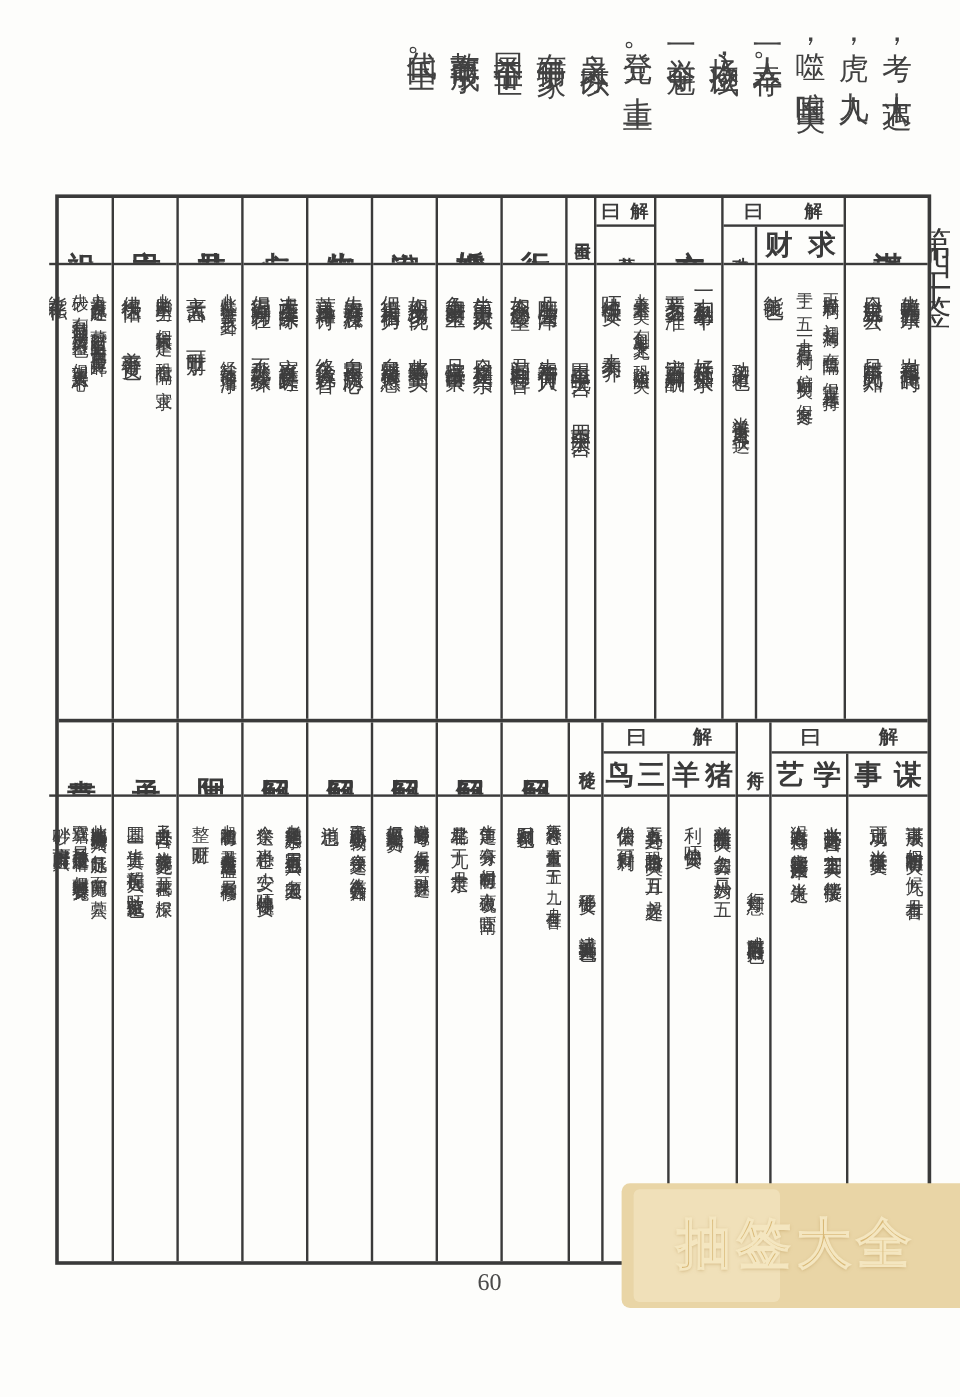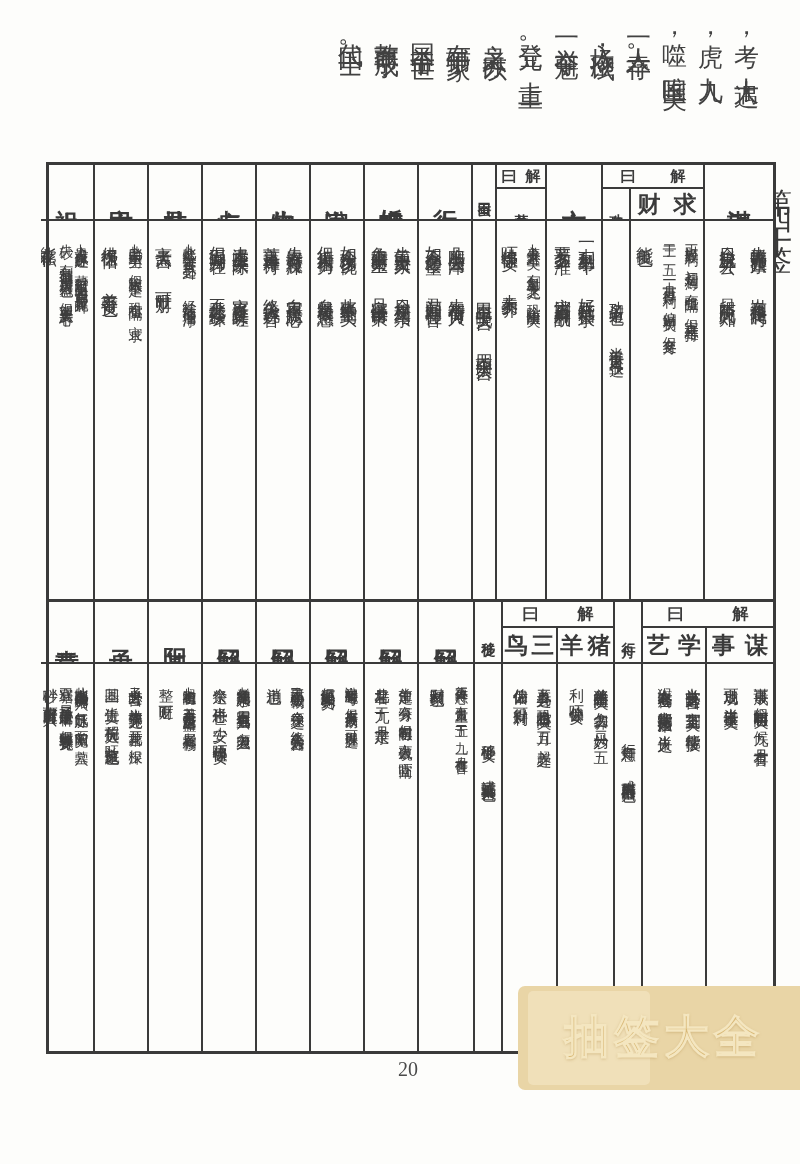--- a/index.html
+++ b/index.html
@@ -378,13 +378,13 @@
         </div>
       </div>
     </div>
   </div>
 
 <div class="wm">
   <div class="wm-inner"></div>
   <div class="wm-text">抽签大全</div>
 </div>
 
-<div class="pagenum">20</div>
+<div class="pagenum">60</div>
 
 </body></html>

